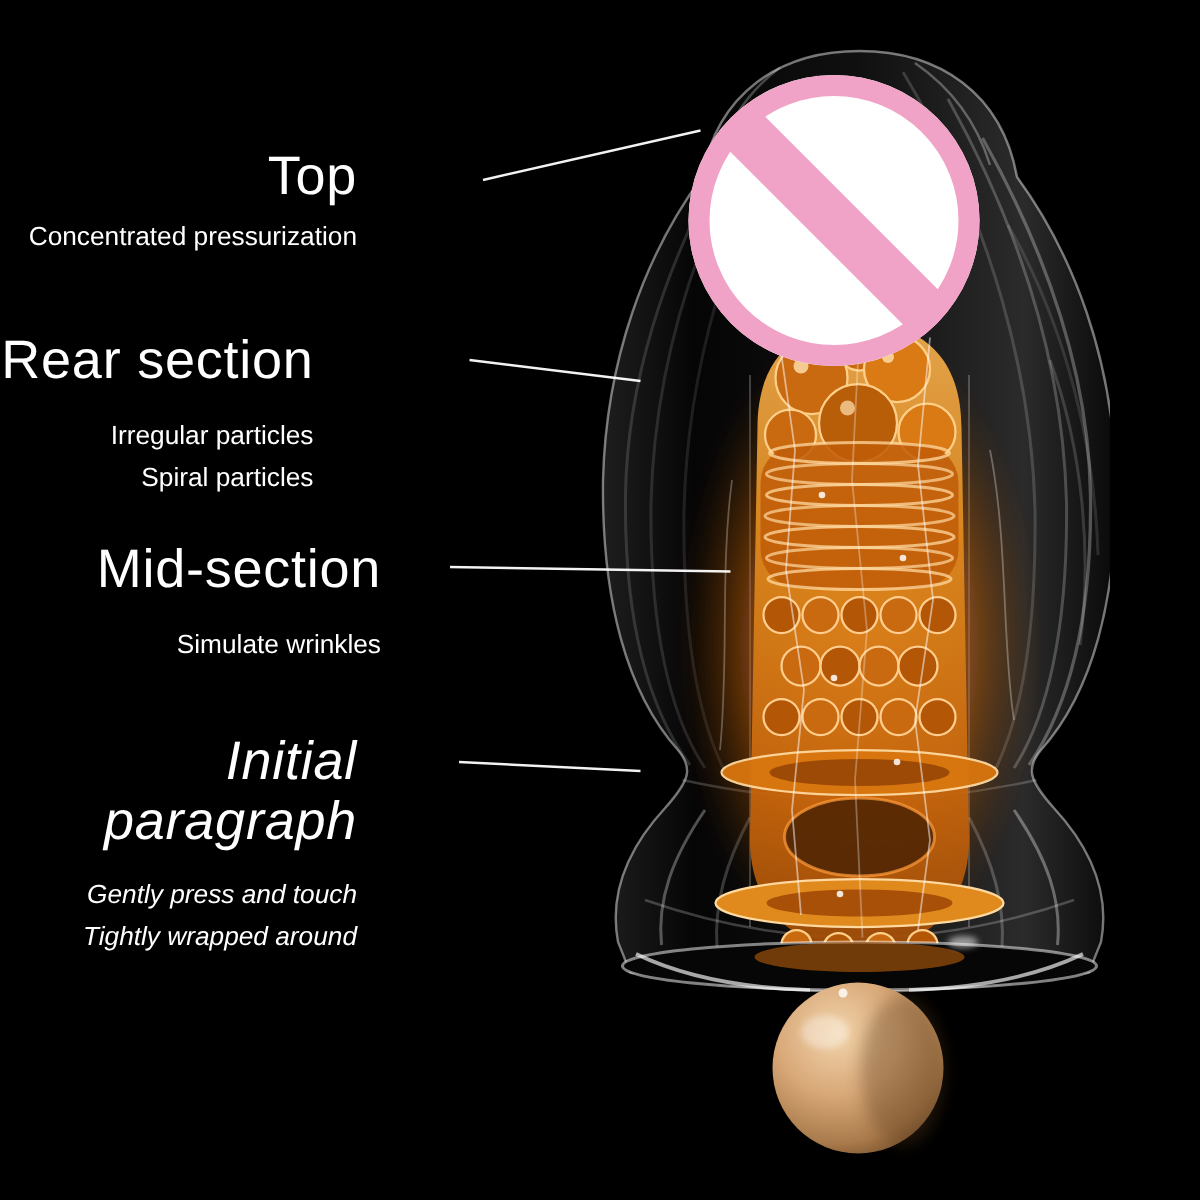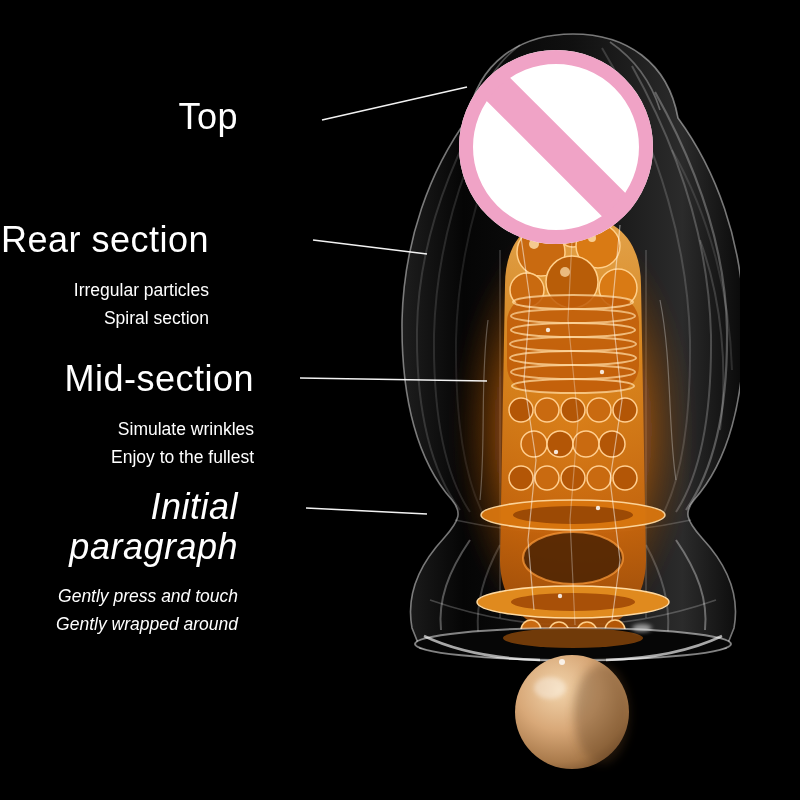--- a/index.html
+++ b/index.html
@@ -197,33 +197,33 @@
 
   <svg class="callouts" viewBox="0 0 800 800" aria-hidden="true">
     <line class="callout-line" x1="322" y1="120" x2="467" y2="87"></line>
     <line class="callout-line" x1="313" y1="240" x2="427" y2="254"></line>
     <line class="callout-line" x1="300" y1="378" x2="487" y2="381"></line>
     <line class="callout-line" x1="306" y1="508" x2="427" y2="514"></line>
   </svg>
 
   <div class="label" style="top:97px;right:502px;">
     <div class="title gap-sm">Top</div>
+    <div class="sub">Concentrated pressurization</div>
   </div>
 
   <div class="label" style="top:220px;right:531px;">
     <div class="title gap-lg">Rear section</div>
     <div class="sub">Irregular particles</div>
-    <div class="sub">Spiral section</div>
+    <div class="sub">Spiral particles</div>
   </div>
 
   <div class="label" style="top:359px;right:486px;">
     <div class="title gap-lg">Mid-section</div>
     <div class="sub">Simulate wrinkles</div>
-    <div class="sub">Enjoy to the fullest</div>
   </div>
 
   <div class="label" style="top:487px;right:502px;font-style:italic;">
     <div class="title gap-lg">Initial paragraph</div>
     <div class="sub">Gently press and touch</div>
-    <div class="sub">Gently wrapped around</div>
+    <div class="sub">Tightly wrapped around</div>
   </div>
 
 </div>
 
 </body></html>

